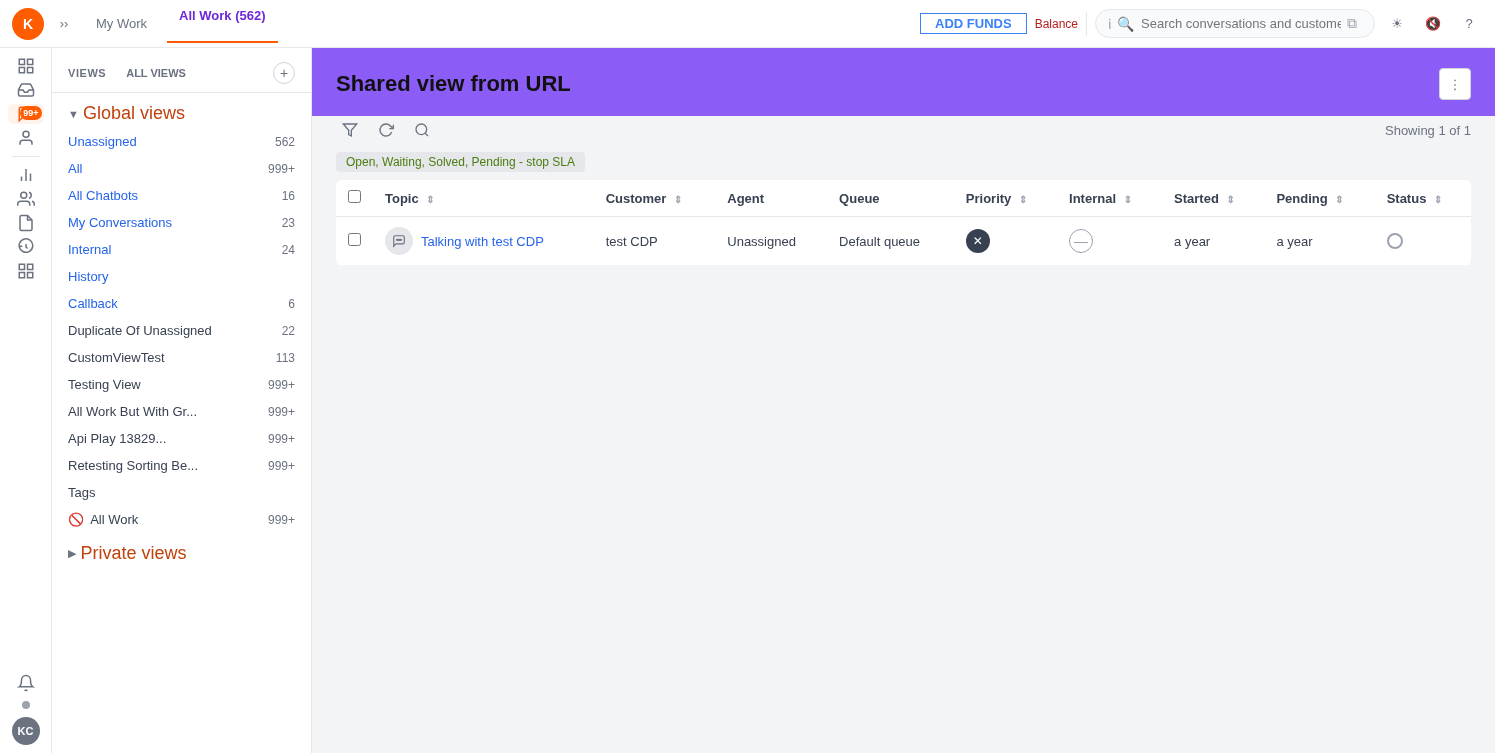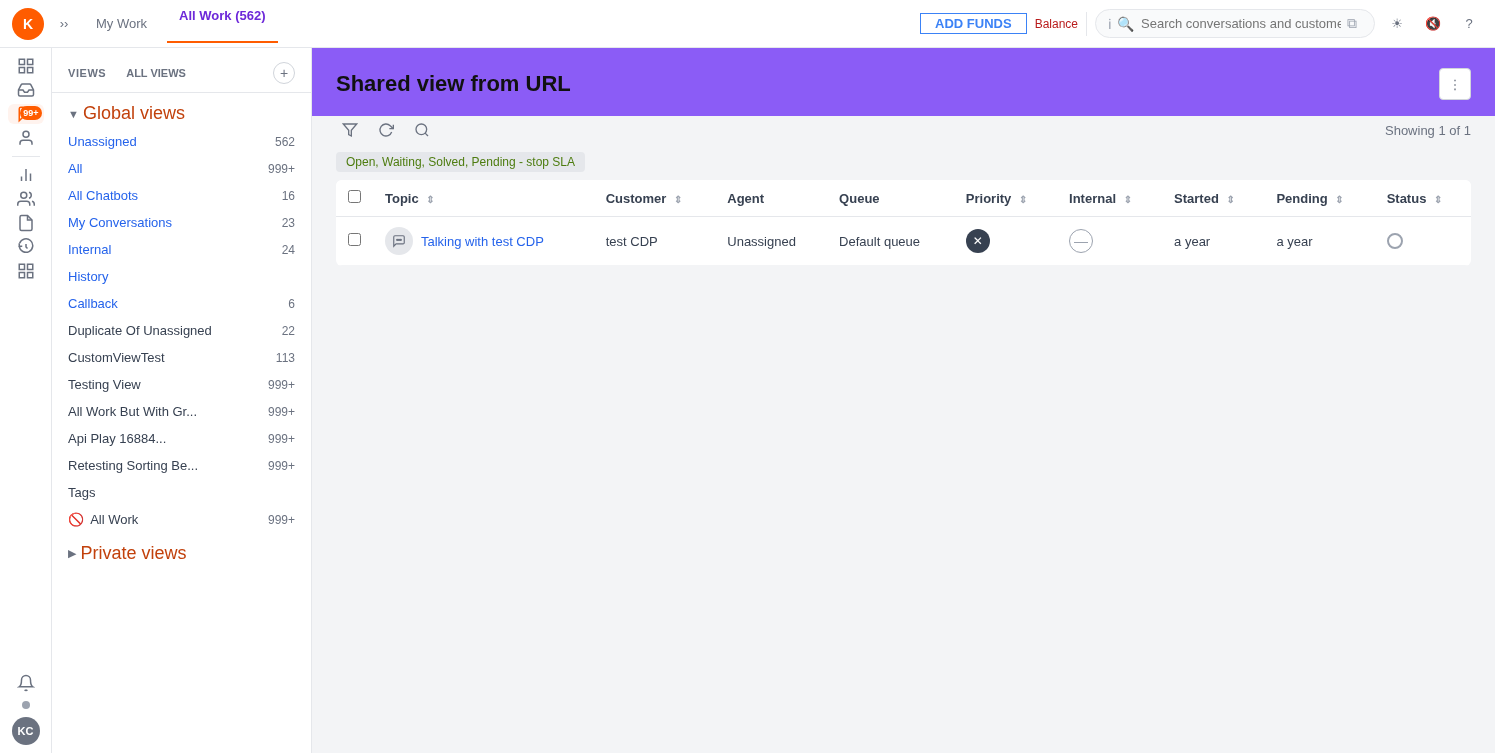--- a/index.html
+++ b/index.html
@@ -336,21 +336,21 @@
     </div>
     <div class="view-item">
       <span class="view-item-label muted">Testing View</span>
       <span class="view-item-count">999+</span>
     </div>
     <div class="view-item">
       <span class="view-item-label muted">All Work But With Gr...</span>
       <span class="view-item-count">999+</span>
     </div>
     <div class="view-item">
-      <span class="view-item-label muted">Api Play 16884...</span>
+      <span class="view-item-label muted">Api Play 13829...</span>
       <span class="view-item-count">999+</span>
     </div>
     <div class="view-item">
       <span class="view-item-label muted">Retesting Sorting Be...</span>
       <span class="view-item-count">999+</span>
     </div>
     <div class="view-item">
       <span class="view-item-label muted">Tags</span>
     </div>
     <div class="view-item">

